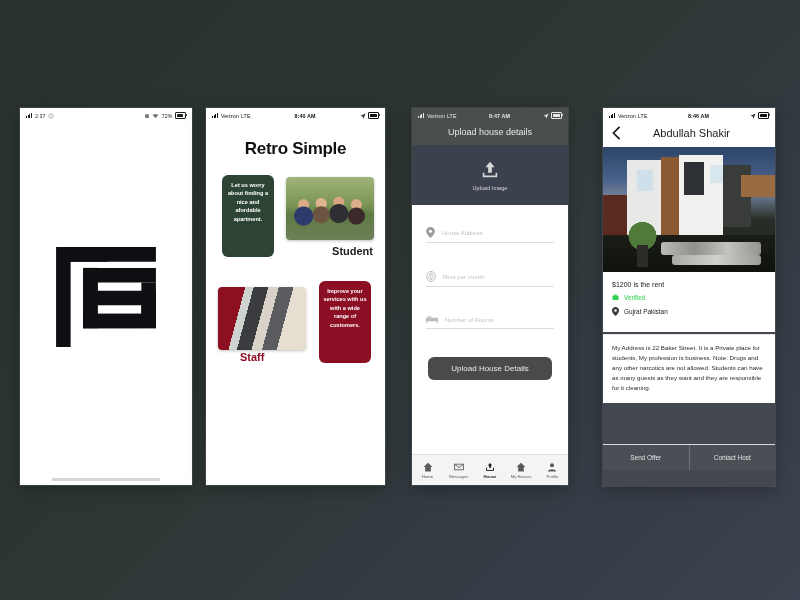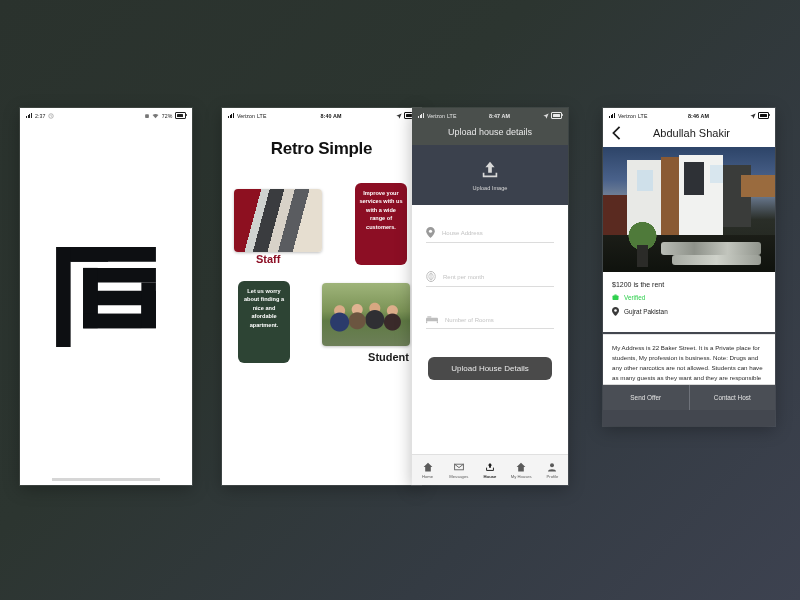--- a/index.html
+++ b/index.html
@@ -39,21 +39,21 @@
   #phone1 .statusbar{color:#222;}
   .logo-wrap{position:absolute;left:0;right:0;top:0;bottom:0;display:flex;
              align-items:center;justify-content:center;}
   .logo{width:104px;height:104px;position:relative;}
   .home-ind{position:absolute;left:50%;transform:translateX(-50%);bottom:4px;
             width:108px;height:3px;background:#d6d6d6;border-radius:2px;
             display:flex;gap:1px;}
   .home-ind span{flex:1;background:#d6d6d6;}
 
   
-  #phone2{left:222px;top:108px;width:179px;height:377px;padding-left:20px;}
+  #phone2{left:206px;top:108px;width:179px;height:377px;}
   #phone2 .statusbar{color:#111;}
   .p2title{text-align:center;font-size:17px;font-weight:bold;color:#111;
            margin:18px 0 0 0;letter-spacing:-.3px;}
   .cardrow{position:relative;margin:16px 8px 0 8px;height:82px;}
   .cardrow.staff{margin-top:24px;}
   .photo{position:absolute;width:88px;height:63px;border-radius:4px;overflow:hidden;
          box-shadow:0 1px 3px rgba(0,0,0,.25);}
   .photo.students{right:3px;top:2px;}
   .photo.staffimg{left:4px;top:6px;}
   .blurb{position:absolute;width:52px;top:0;border-radius:6px;color:#fff;
@@ -103,21 +103,21 @@
   .field .ph{color:#c3c3c3;font-size:6px;}
   .p3btn{margin:6px 16px 0 16px;background:#4a4a4a;color:#e9e9e9;text-align:center;
          border-radius:6px;padding:7px 0;font-size:8px;}
   .tabbar{position:absolute;left:0;right:0;bottom:0;height:30px;background:#f4f4f4;
           border-top:1px solid #e0e0e0;display:flex;}
   .tab{flex:1;display:flex;flex-direction:column;align-items:center;justify-content:center;
        gap:2px;color:#5b5b5b;font-size:4.2px;}
   .tab.active{color:#1b1b1b;font-weight:bold;}
 
   
-  #phone4{left:603px;top:108px;width:172px;height:318px;background:#43474f;}
+  #phone4{left:603px;top:108px;width:172px;height:378px;background:#43474f;}
   #phone4 .statusbar{color:#111;background:#fff;}
   .p4head{background:#fff;display:flex;align-items:center;gap:10px;padding:5px 9px 7px 9px;}
   .p4head .ttl{font-size:11px;color:#1b1b1b;flex:1;text-align:center;margin-right:14px;}
   .p4photo{height:125px;overflow:hidden;background:#233;}
   .p4info{background:#fff;padding:9px 9px 10px 9px;}
   .p4rent{font-size:7px;color:#1d1d1d;margin-bottom:6px;}
   .p4row{display:flex;align-items:center;gap:5px;font-size:6.4px;margin-bottom:6px;color:#1d1d1d;}
   .p4row.verified{color:#2fd04e;}
   .p4desc{background:#fff;margin-top:2px;padding:8px 9px 10px 9px;
           font-size:6.2px;line-height:10px;color:#2a2a2a;border-top:1px solid #e6e6e6;}
@@ -203,34 +203,34 @@
             <path d="M15 1 L1 7 L7 9 L9 15 Z" fill="#333"></path>
           </svg>
           <span class="batt">
               <b style="width:88%"></b>
             </span>
         </div>
       </div>
 
       <div class="p2title">Retro Simple</div>
 
+      <div class="cardrow">
+        <div class="photo students">
+          <div class="ph-students"></div>
+        </div>
+        <div class="blurb green">Let us worry about finding a nice and afordable apartment.</div>
+        <div class="roleLabel student">Student</div>
+      </div>
+
       <div class="cardrow staff">
         <div class="photo staffimg">
           <div class="ph-staff"></div>
         </div>
         <div class="blurb red">Improve your services with us with a wide range of customers.</div>
         <div class="roleLabel staff">Staff</div>
-      </div>
-
-      <div class="cardrow">
-        <div class="photo students">
-          <div class="ph-students"></div>
-        </div>
-        <div class="blurb green">Let us worry about finding a nice and afordable apartment.</div>
-        <div class="roleLabel student">Student</div>
       </div>
     </div>
   </div>
 
   <div class="phone" id="phone3">
     <div class="screen">
       <div class="statusbar">
         <div class="sb-left">
           <span class="sig">
               <i></i>

